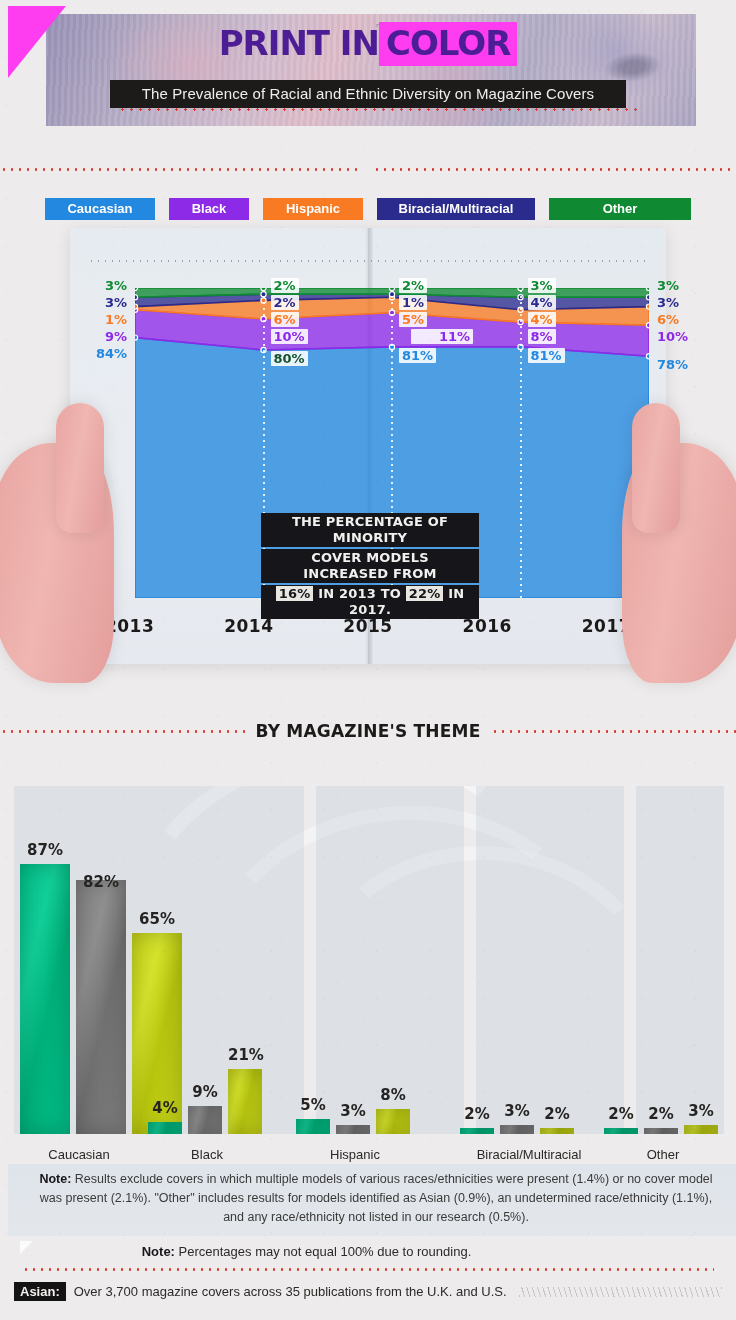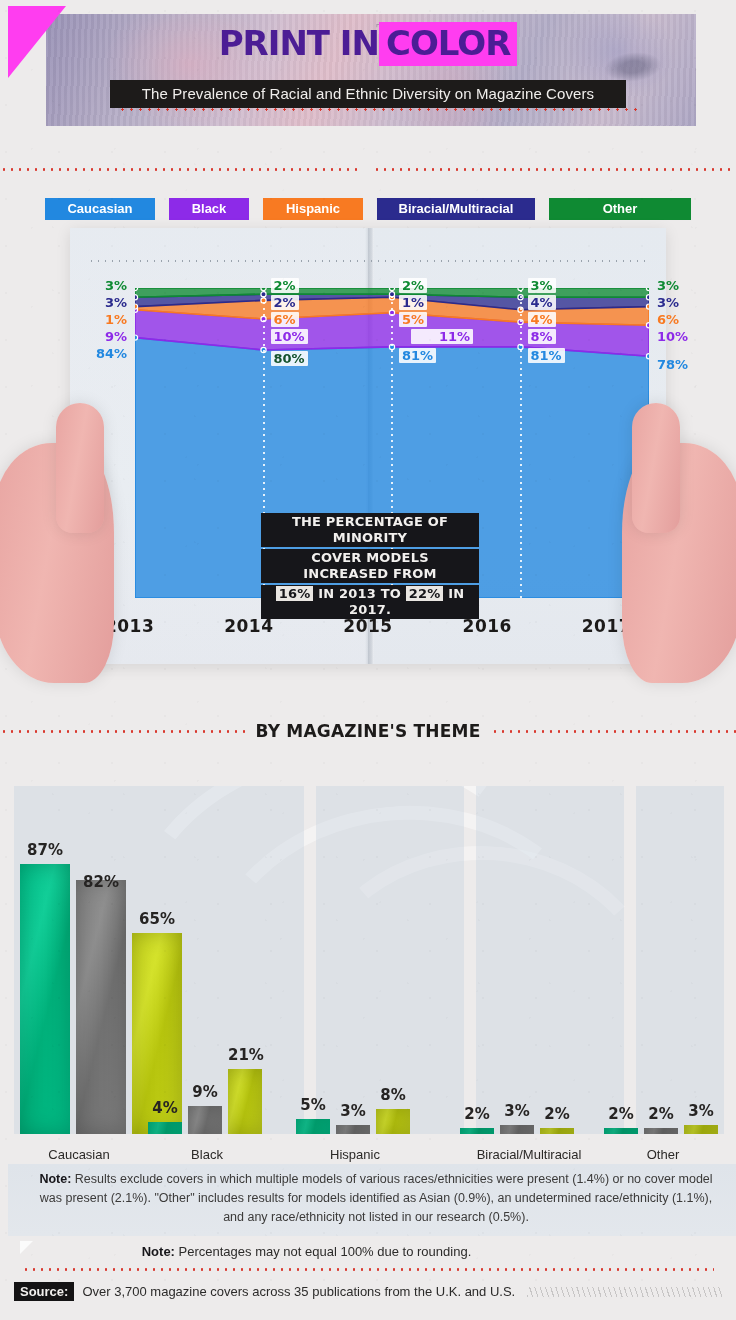--- a/index.html
+++ b/index.html
@@ -361,19 +361,19 @@
 
   <div class="noteblock">
     <p><b>Note:</b><span> Results exclude covers in which multiple models of various races/ethnicities were present (1.4%) or no cover model was present (2.1%). "Other" includes results for models identified as Asian (0.9%), an undetermined race/ethnicity (1.1%), and any race/ethnicity not listed in our research (0.5%).</span></p>
   </div>
   <div class="corner"></div>
   <div class="note2">
     <b>Note:</b><span> Percentages may not equal 100% due to rounding.</span>
   </div>
   <div class="red-rule"></div>
   <div class="srcrow">
-    <span class="tag">Source:</span>
+    <span class="tag">Asian:</span>
     <span class="txt">Over 3,700 magazine covers across 35 publications from the U.K. and U.S.</span>
     <span class="hatch"></span>
   </div>
 
   <div class="grain"></div>
 </div>
 
 </body></html>

